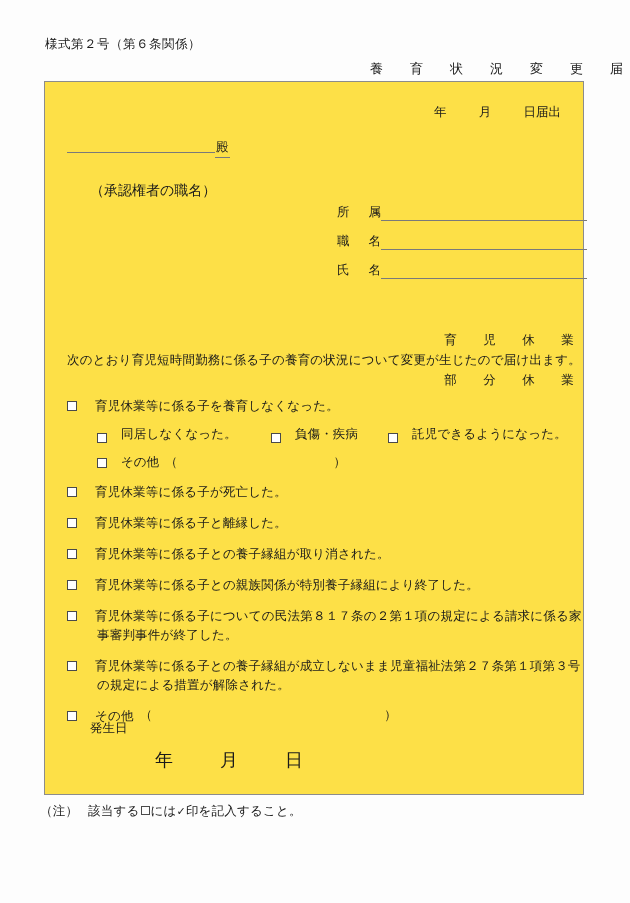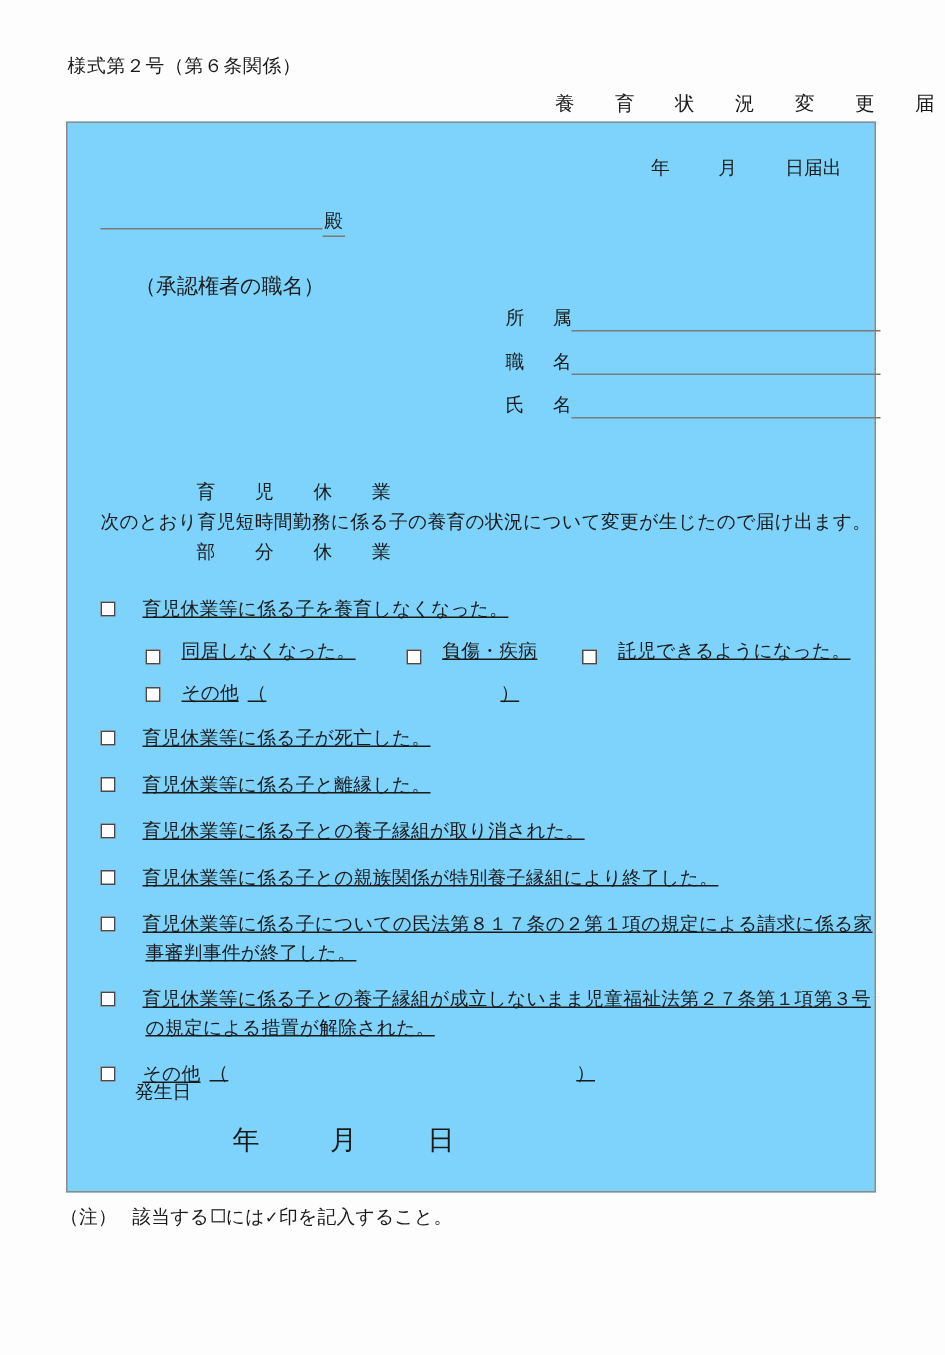--- a/index.html
+++ b/index.html
@@ -44,21 +44,21 @@
 
   
   .form-box {
     position: absolute;
     left: 44px;
     top: 81px;
     width: 540px;
     height: 714px;
     border: 1px solid #8c8c8c;
     box-sizing: border-box;
-    background: #7dd3fc;
+    background: #fde047;
   }
 
   .abs { position: absolute; white-space: nowrap; }
 
   
   .submit-date {
     right: 22px;
     top: 22px;
     font-size: 12.5px;
   }
@@ -108,37 +108,37 @@
   }
   .field-rule {
     width: 206px;
     border-bottom: 1px solid #7a7a7a;
     height: 13px;
   }
 
   
   .statement {
     left: 22px;
-    top: 236px;
+    top: 248px;
     font-size: 12.5px;
     line-height: 20px;
+    text-align: right;
   }
   .stmt-top, .stmt-bottom {
     margin-left: 64px;
     letter-spacing: 7px;
   }
   .stmt-mid { letter-spacing: 0.2px; }
 
   
   .checklist {
     left: 22px;
     top: 315px;
     width: 500px;
     font-size: 12.5px;
-    text-decoration: underline;
   }
   .chk-row {
     display: flex;
     align-items: flex-start;
     margin-bottom: 12px;
   }
   .chk-row.tight { margin-bottom: 10px; }
   .box-glyph {
     flex: 0 0 auto;
     width: 10px;

